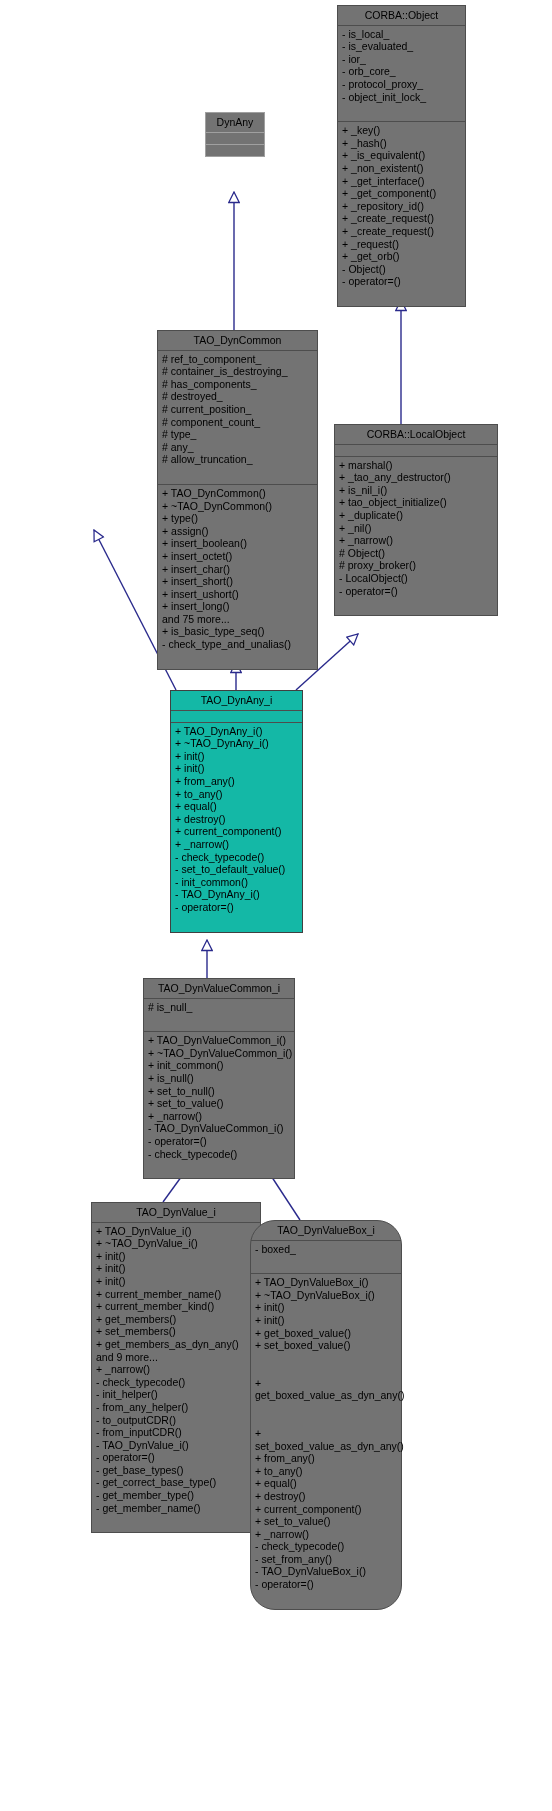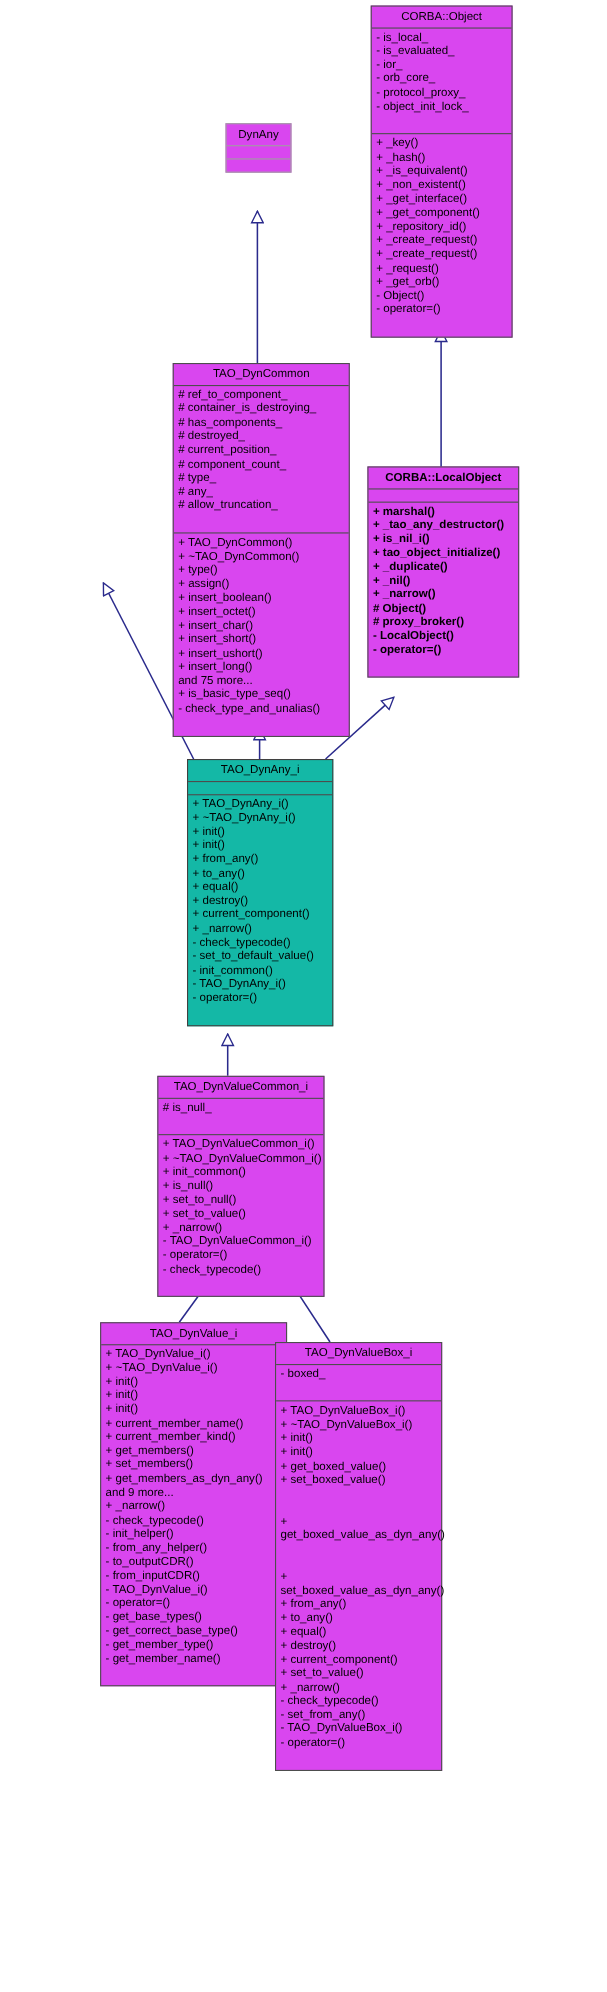--- a/index.html
+++ b/index.html
@@ -9,21 +9,21 @@
     -webkit-font-smoothing:none;
   }
   .diagram{position:absolute;left:0;top:0;width:552px;height:1811px;}
   svg.edges{position:absolute;left:0;top:0;width:552px;height:1811px;pointer-events:none;}
 
   
   .node{
     position:absolute;
     box-sizing:border-box;
     border:1px solid #4d4d4d;
-    background:#d946ef;
+    background:#737373;
     font-size:10.5px;
     line-height:12.6px;
     color:#000000;
     z-index:2;
   }
   .node.plain{border:1px solid #a0a0a0;}
   .node.filled{background:#14b8a6;border:1px solid #404040;}
   .node .title{
     text-align:center;
     padding:3px 4px 3px 4px;
@@ -117,21 +117,21 @@
       <div class="row">- operator=()</div>
     </div>
   </div>
 
   <div class="node plain" style="left:205px;top:112px;width:60px;">
     <div class="title">DynAny</div>
     <div class="sect empty"></div>
     <div class="sect empty last"></div>
   </div>
 
-  <div class="node" style="left:334px;top:424px;width:138px;font-weight:bold;">
+  <div class="node" style="left:334px;top:424px;width:164px;">
     <div class="title">CORBA::LocalObject</div>
     <div class="sect empty"></div>
     <div class="sect last">
       <div class="row">+ marshal()</div>
       <div class="row">+ _tao_any_destructor()</div>
       <div class="row">+ is_nil_i()</div>
       <div class="row">+ tao_object_initialize()</div>
       <div class="row">+ _duplicate()</div>
       <div class="row">+ _nil()</div>
       <div class="row">+ _narrow()</div>
@@ -236,21 +236,21 @@
       <div class="row">- from_inputCDR()</div>
       <div class="row">- TAO_DynValue_i()</div>
       <div class="row">- operator=()</div>
       <div class="row">- get_base_types()</div>
       <div class="row">- get_correct_base_type()</div>
       <div class="row">- get_member_type()</div>
       <div class="row">- get_member_name()</div>
     </div>
   </div>
 
-  <div class="node" style="left:250px;top:1220px;width:152px;">
+  <div class="node" style="left:250px;top:1220px;width:152px;border-radius:25px;">
     <div class="title">TAO_DynValueBox_i</div>
     <div class="sect">
       <div class="row">- boxed_</div>
     </div>
     <div class="sect last">
       <div class="row">+ TAO_DynValueBox_i()</div>
       <div class="row">+ ~TAO_DynValueBox_i()</div>
       <div class="row">+ init()</div>
       <div class="row">+ init()</div>
       <div class="row">+ get_boxed_value()</div>

